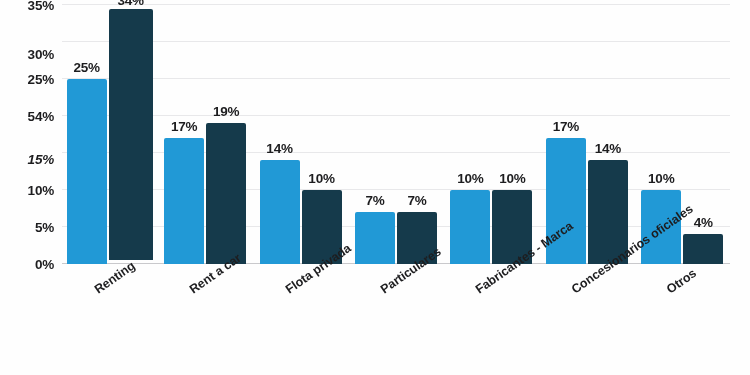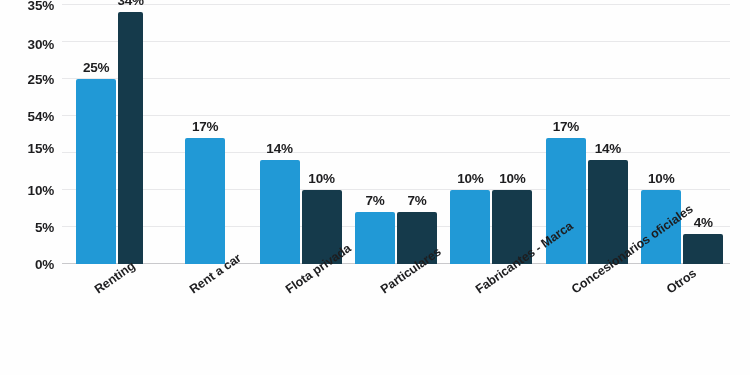--- a/index.html
+++ b/index.html
@@ -92,53 +92,57 @@
 </style>
 </head>
 <body>
 
 <div id="chart-root">
 
   <div class="y-axis">
       <div class="y-tick" style="top: 264px;">0%</div>
       <div class="y-tick" style="top: 227px;">5%</div>
       <div class="y-tick" style="top: 190px;">10%</div>
-      <div class="y-tick" style="top: 148px;">15%</div>
+      <div class="y-tick" style="top: 159px; font-style: italic;">15%</div>
       <div class="y-tick" style="top: 116px;">54%</div>
       <div class="y-tick" style="top: 79px;">25%</div>
-      <div class="y-tick" style="top: 44px;">30%</div>
+      <div class="y-tick" style="top: 54px;">30%</div>
       <div class="y-tick" style="top: 5px;">35%</div>
     </div>
 
   <div class="plot-area">
     <div class="gridlines">
         <div class="gridline base" style="bottom: 0px;"></div>
         <div class="gridline" style="bottom: 37px;"></div>
         <div class="gridline" style="bottom: 74px;"></div>
         <div class="gridline" style="bottom: 111px;"></div>
         <div class="gridline" style="bottom: 148px;"></div>
         <div class="gridline" style="bottom: 185px;"></div>
         <div class="gridline" style="bottom: 222px;"></div>
         <div class="gridline" style="bottom: 259px;"></div>
       </div>
     <div class="bars">
         <div class="group" style="left: 0px; width: 95.4286px;">
           <div class="bar-wrap" style="width: 40px;">
             <div class="bar-label" style="bottom: 189px;">25%</div>
             <div class="bar light" style="height: 185px; background: rgb(33, 153, 214);"></div>
           </div>
-          <div class="bar-wrap" style="width: 25px;">
+          <div class="bar-wrap" style="width: 44px; justify-content: center;">
             <div class="bar-label" style="bottom: 255.6px;">34%</div>
             <div class="bar dark" style="height: 251.6px; background: rgb(21, 58, 75);"></div>
           </div>
         </div>
         <div class="group" style="left: 95.4286px; width: 95.4286px;">
           <div class="bar-wrap" style="width: 40px;">
             <div class="bar-label" style="bottom: 129.8px;">17%</div>
             <div class="bar light" style="height: 125.8px; background: rgb(33, 153, 214);"></div>
+          </div>
+          <div class="bar-wrap" style="width: 40px;">
+            <div class="bar-label" style="bottom: 144.6px;">19%</div>
+            <div class="bar dark" style="height: 140.6px; background: rgb(21, 58, 75);"></div>
           </div>
         </div>
         <div class="group" style="left: 190.857px; width: 95.4286px;">
           <div class="bar-wrap" style="width: 40px;">
             <div class="bar-label" style="bottom: 107.6px;">14%</div>
             <div class="bar light" style="height: 103.6px; background: rgb(33, 153, 214);"></div>
           </div>
           <div class="bar-wrap" style="width: 40px;">
             <div class="bar-label" style="bottom: 78px;">10%</div>
             <div class="bar dark" style="height: 74px; background: rgb(21, 58, 75);"></div>

